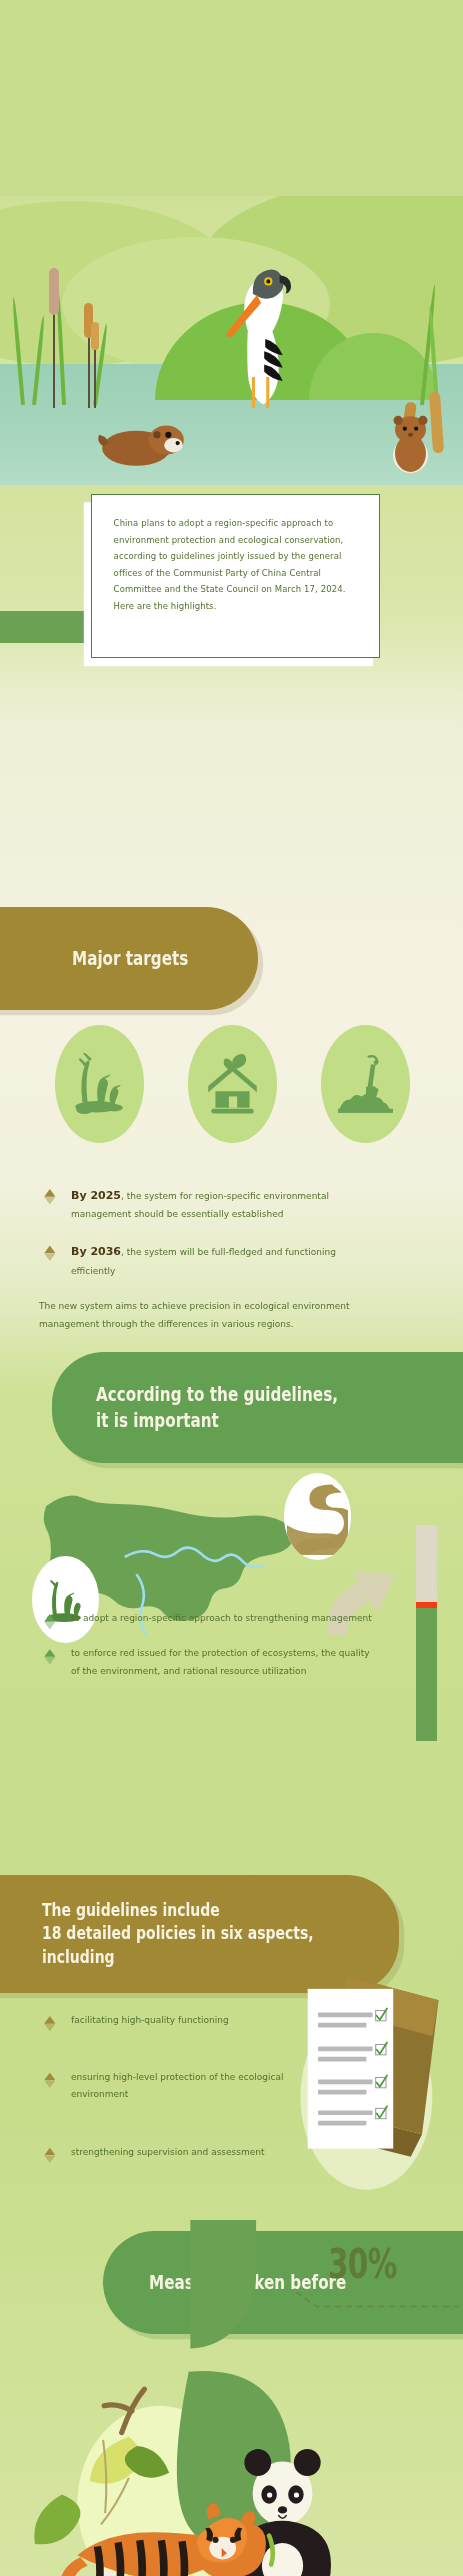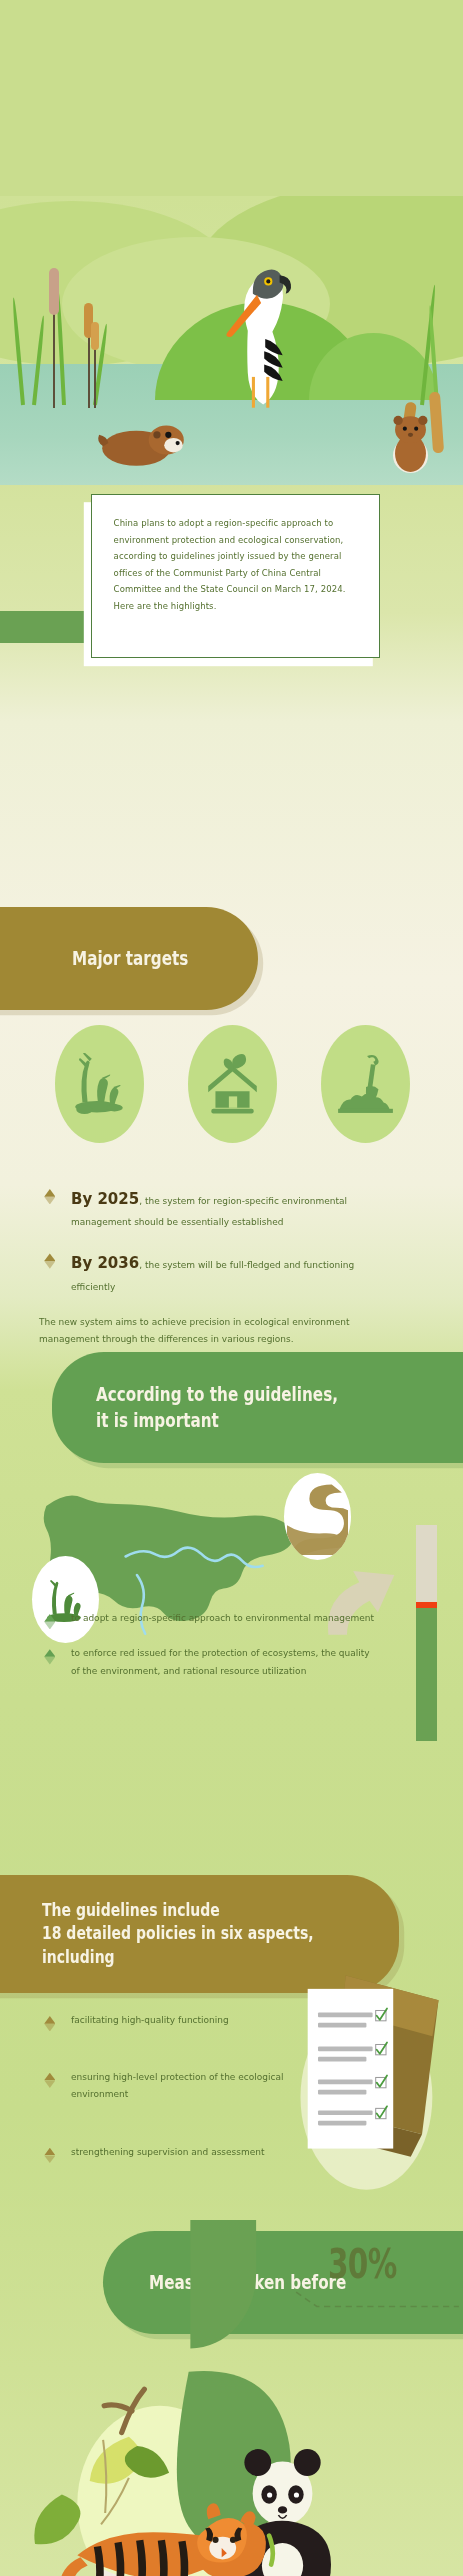--- a/index.html
+++ b/index.html
@@ -157,21 +157,21 @@
   }
   .dia i.top { clip-path:polygon(50% 0, 100% 100%, 0 100%); }
   .dia i.bot { clip-path:polygon(0 0, 100% 0, 50% 100%); opacity:.45; }
   .dia.gold i.top { background:#a08a3c; } .dia.gold i.bot { background:#a08a3c; }
   .dia.green i.top { background:#63a052; } .dia.green i.bot { background:#63a052; }
 
   .btext {
     font-family:"DejaVu Sans", sans-serif;
     font-size:9px; line-height:1.95; color:#54702f;
   }
-  .btext b { color:#4a3a14; font-size:15px; font-weight:bold; }
+  .btext b { color:#4a3a14; font-size:11px; font-weight:bold; }
   .plain {
     font-family:"DejaVu Sans", sans-serif;
     font-size:9px; line-height:1.95; color:#54702f;
   }
 
   
   .mapblock { position:absolute; left:0; top:1484px; width:464px; height:155px; }
   .mapbadge {
     position:absolute; width:67px; height:87px; border-radius:50%;
     background:#fff; display:flex; align-items:center; justify-content:center; overflow:hidden;
@@ -368,21 +368,21 @@
       <div class="red"></div>
     </div>
   </div>
 
   <div class="bullets" style="top:1610px;">
     <div class="bullet">
       <span class="dia green">
           <i class="top"></i>
           <i class="bot"></i>
         </span>
-      <div class="btext">to adopt a region-specific approach to environmental management</div>
+      <div class="btext">to adopt a region-specific approach to strengthening management</div>
     </div>
     <div class="bullet">
       <span class="dia green">
           <i class="top"></i>
           <i class="bot"></i>
         </span>
       <div class="btext">to enforce red issued for the protection of ecosystems, the quality of the environment, and rational resource utilization</div>
     </div>
   </div>
 

